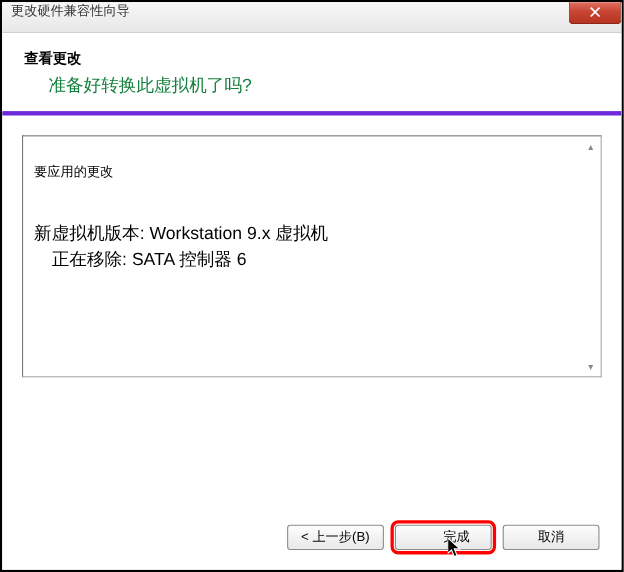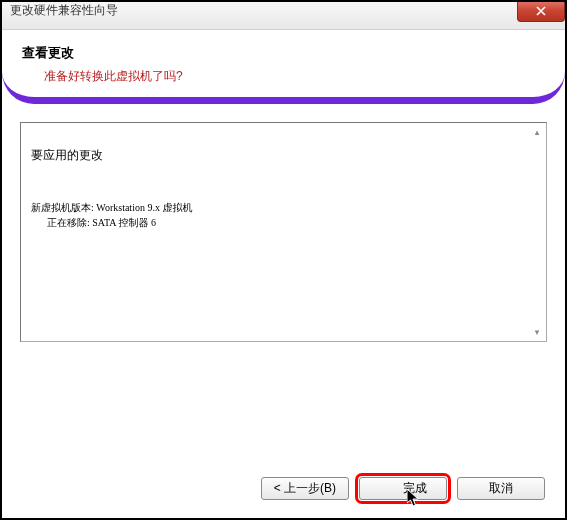--- a/index.html
+++ b/index.html
@@ -51,33 +51,32 @@
       align-items: center;
       justify-content: center;
       cursor: pointer;
     }
     .close-btn svg {
       width: 10px;
       height: 10px;
     }
     .header-section {
       padding: 14px 20px 12px 20px;
-      border-bottom: 7px solid #6d28d9;
-      background: #fff;
-      border-radius: 32px;
+      border-bottom: 4px solid #6d28d9;
+      background: #fff;
     }
     .header-title {
       font-size: 13px;
       font-weight: bold;
       color: #000;
       margin-bottom: 6px;
     }
     .header-subtitle {
-      font-size: 12px;
-      color: #b91c1c;
+      font-size: 16px;
+      color: #15803d;
       padding-left: 22px;
     }
     .content-area {
       flex: 1;
       padding: 18px;
       display: flex;
       flex-direction: column;
     }
     .changes-panel {
       border: 1px solid #aaa;
@@ -88,24 +87,23 @@
       padding: 24px 10px;
       position: relative;
       overflow: hidden;
     }
     .changes-label {
       font-size: 12px;
       color: #000;
       margin-bottom: 36px;
     }
     .changes-text {
-      font-size: 10px;
+      font-size: 16px;
       color: #000;
       line-height: 1.5;
-      font-family: Liberation Serif, serif;
     }
     .indent {
       padding-left: 16px;
     }
     .scrollbar {
       position: absolute;
       right: 2px;
       top: 2px;
       bottom: 2px;
       width: 14px;

